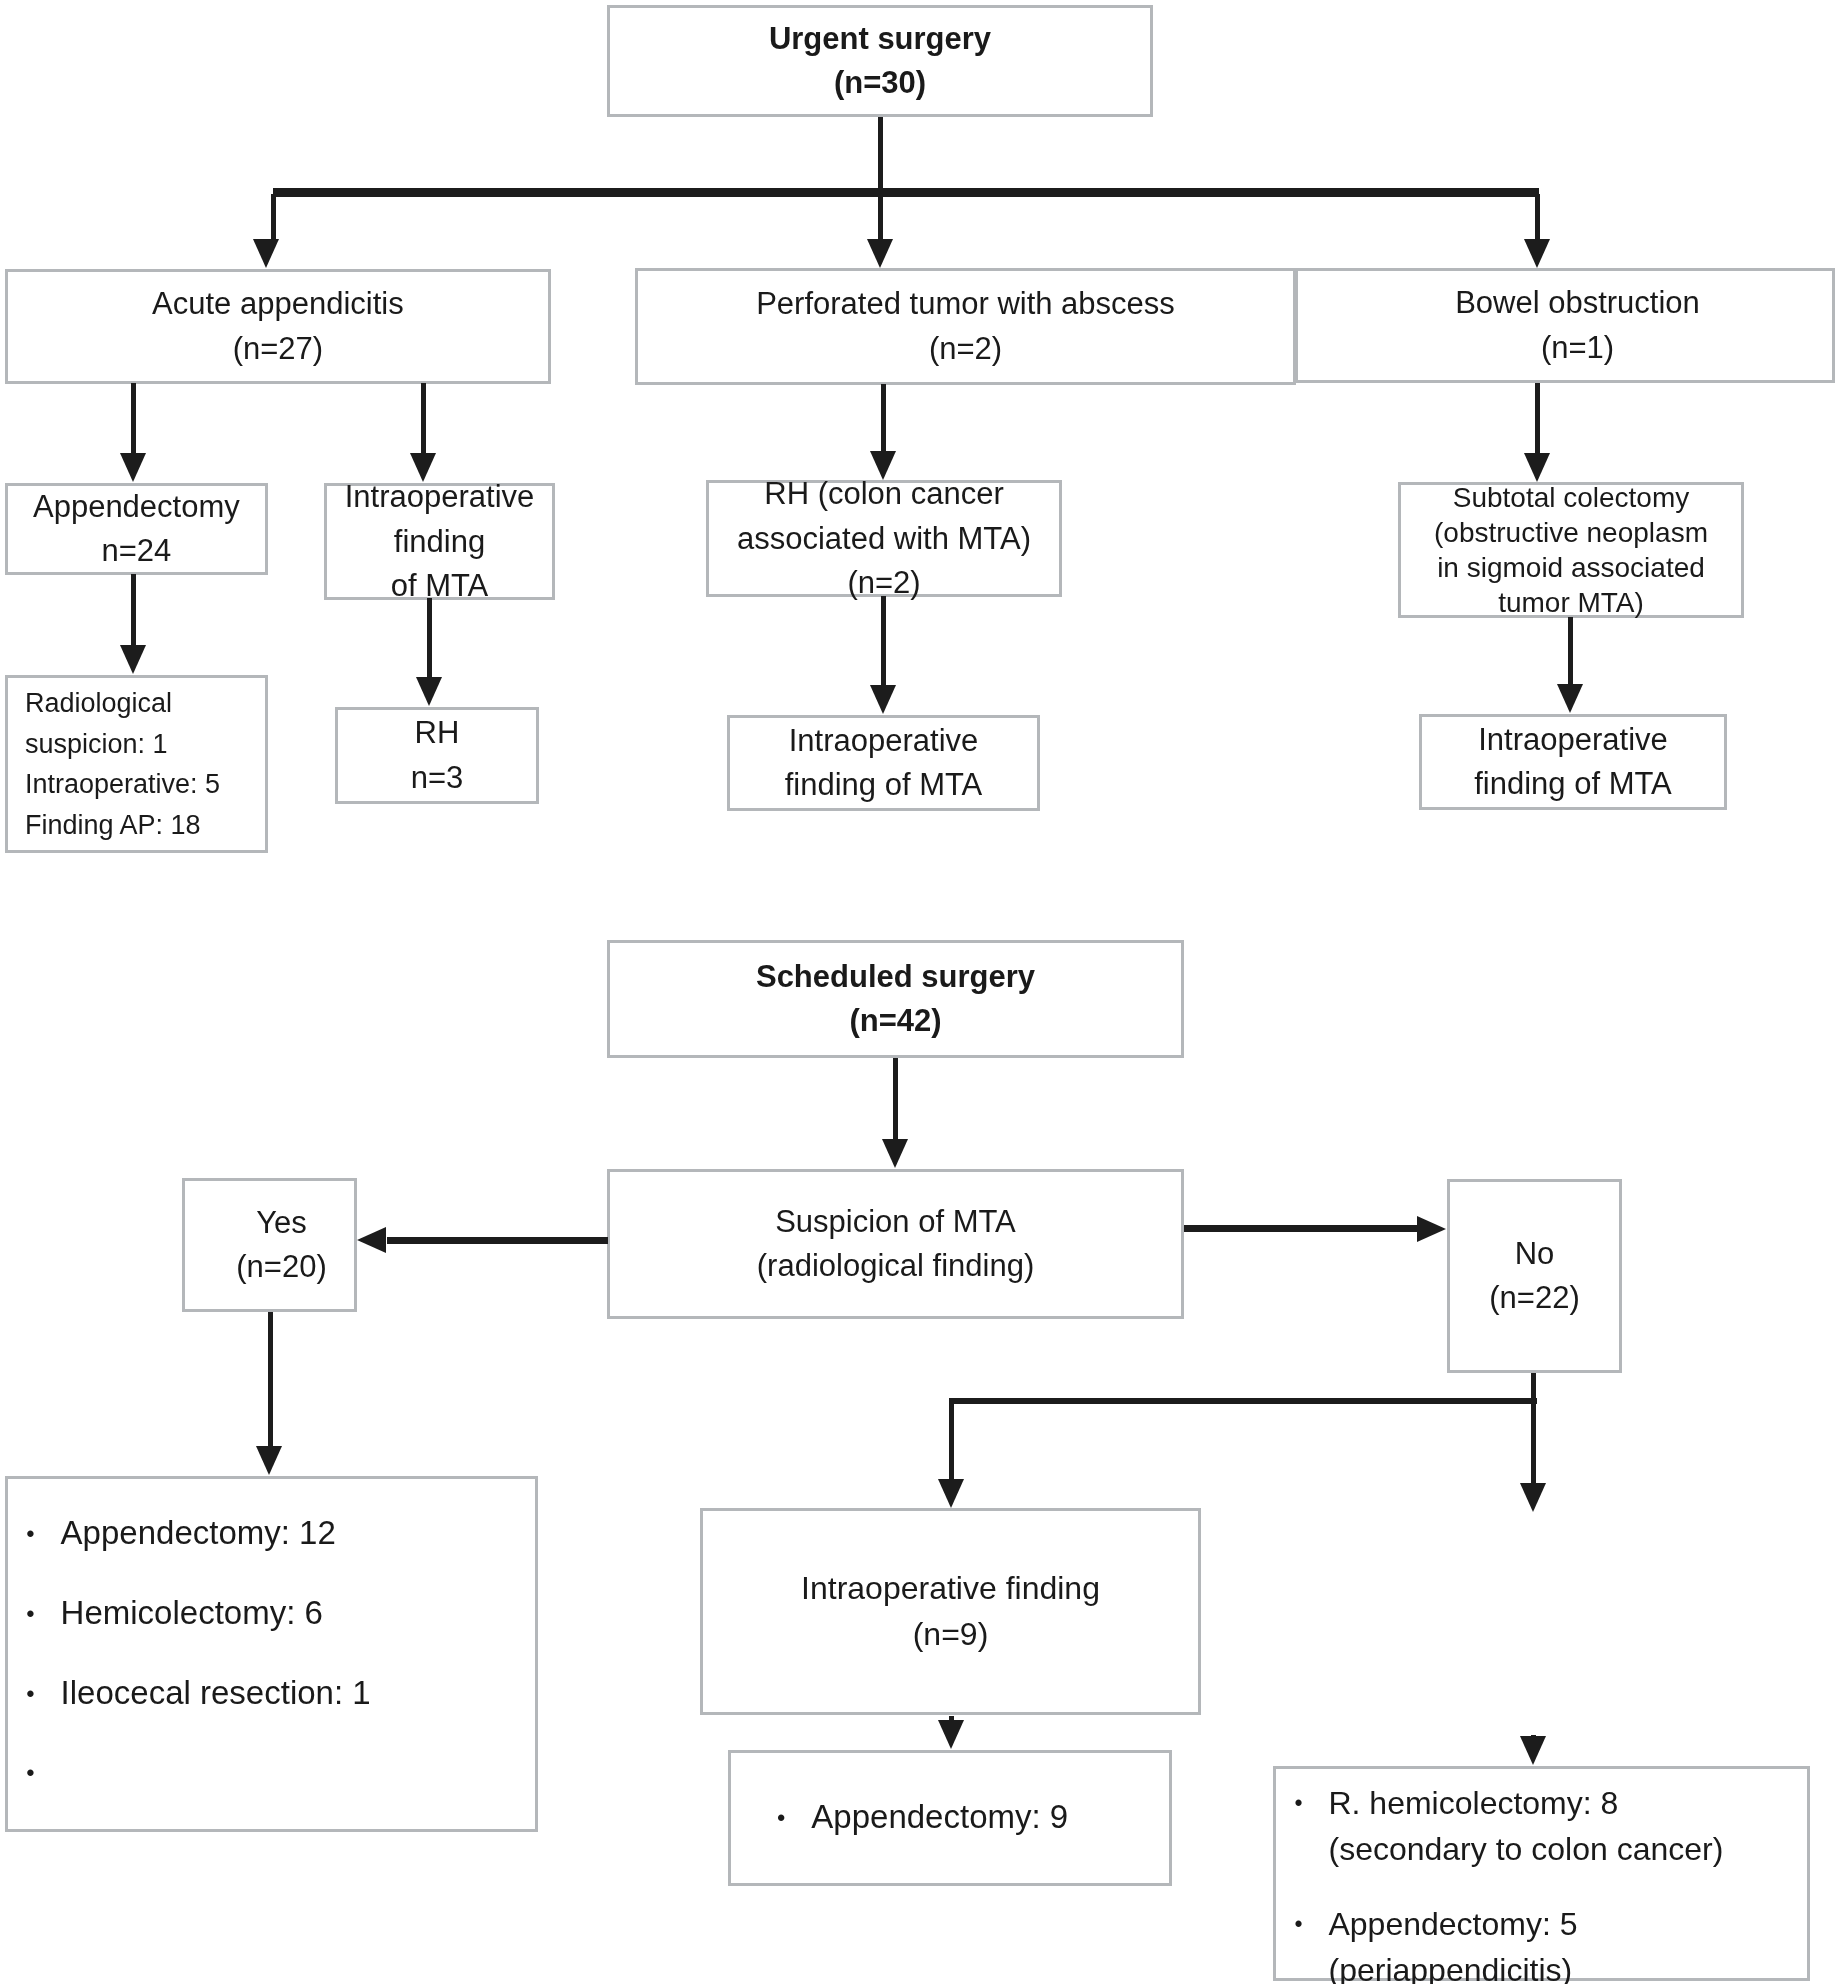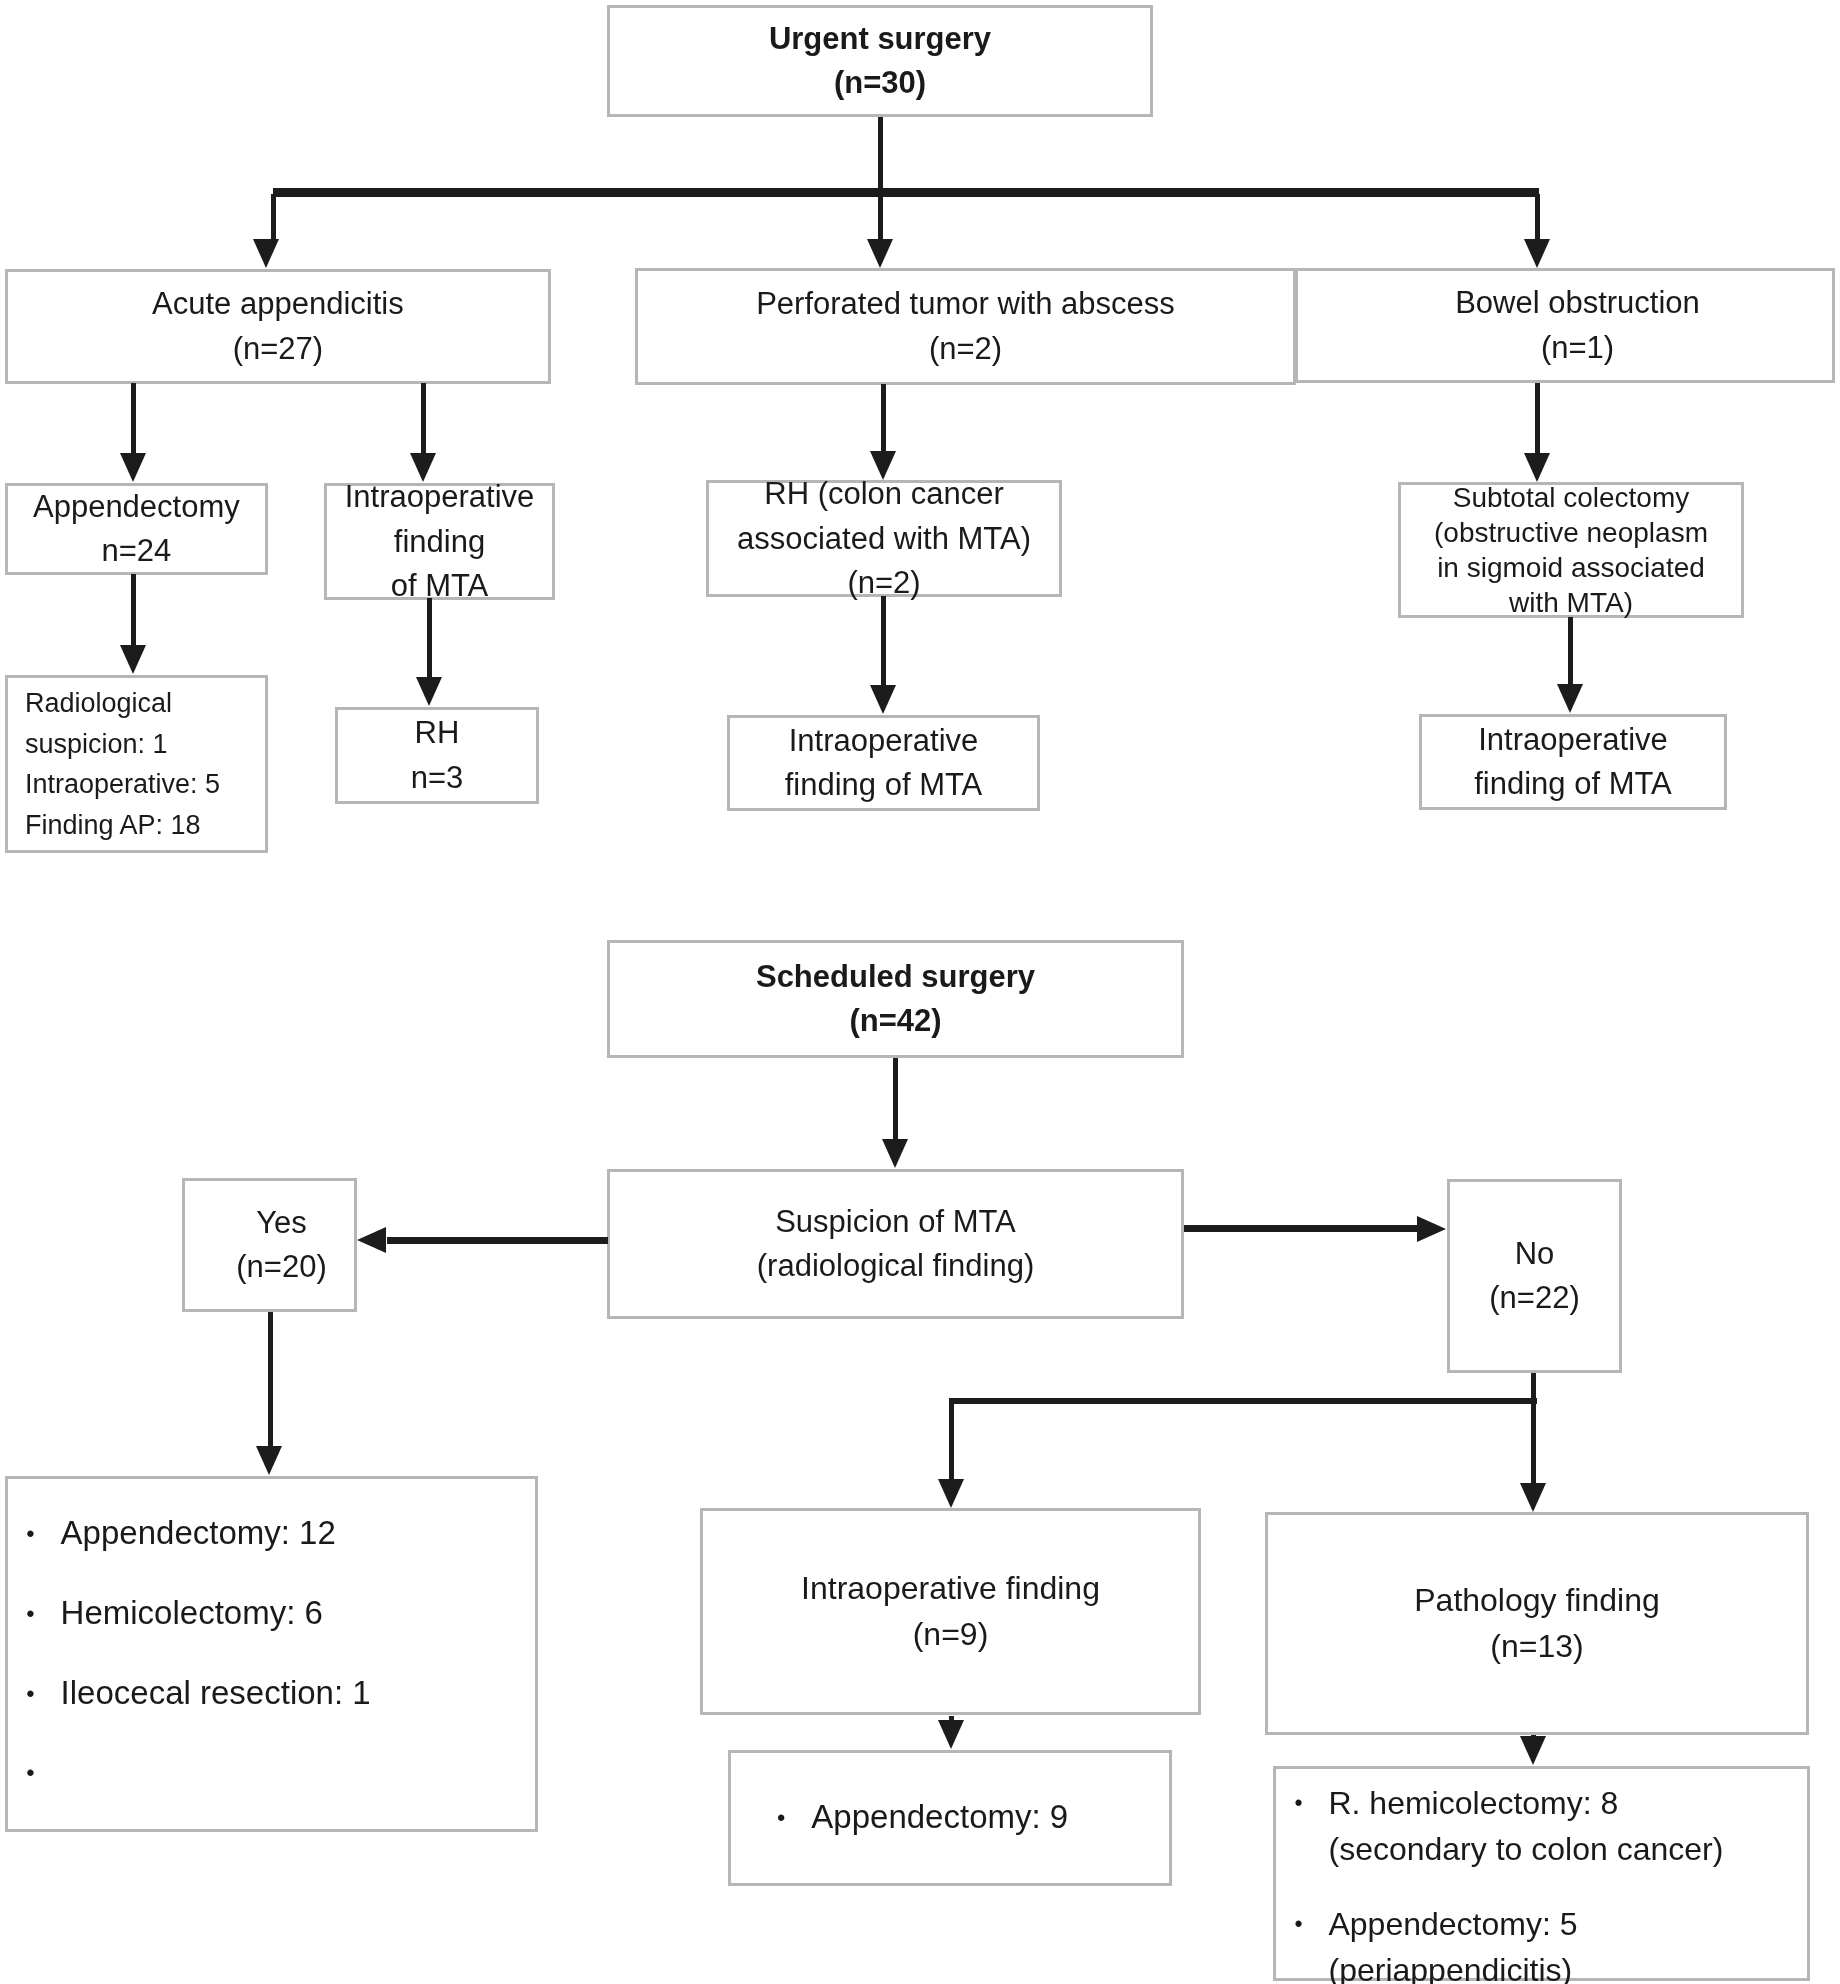--- a/index.html
+++ b/index.html
@@ -150,21 +150,21 @@
   <div class="box" style="left:706px; top:480px; width:356px; height:117px;">
     <div>RH (colon cancer</div>
     <div>associated with MTA)</div>
     <div>(n=2)</div>
   </div>
 
   <div class="box" style="left:1398px; top:482px; width:346px; height:136px; font-size:28px; line-height:1.25;">
     <div>Subtotal colectomy</div>
     <div>(obstructive neoplasm</div>
     <div>in sigmoid associated</div>
-    <div>with MTA)</div>
+    <div>tumor MTA)</div>
   </div>
 
   <div class="vline" style="left:131px; top:574px; height:74px;"></div>
   <div class="arrow-down" style="left:120px; top:645px;"></div>
 
   <div class="vline" style="left:427px; top:598px; height:81px;"></div>
   <div class="arrow-down" style="left:416px; top:677px;"></div>
 
   <div class="vline" style="left:881px; top:596px; height:91px;"></div>
   <div class="arrow-down" style="left:870px; top:685px;"></div>
@@ -249,24 +249,20 @@
     <div class="bullet-item">
       <span class="bullet-dot">•</span>
     </div>
   </div>
 
   <div class="box mid-size" style="left:700px; top:1508px; width:501px; height:207px;">
     <div>Intraoperative finding</div>
     <div>(n=9)</div>
   </div>
 
-  <div class="box mid-size" style="left:1265px; top:1512px; width:544px; height:223px;">
-    <div>Pathology finding</div>
-    <div>(n=13)</div>
-  </div>
 
   <div class="vline" style="left:949px; top:1716px; height:7.4px;"></div>
   <div class="arrow-down" style="left:938px; top:1720px;"></div>
 
   <div class="vline" style="left:1531px; top:1735px; height:3.7px;"></div>
   <div class="arrow-down" style="left:1520px; top:1736px;"></div>
 
   <div class="box list" style="left:728px; top:1750px; width:444px; height:136px; justify-content:center; padding:15.3px 18.4px 15.3px 46px;">
     <div class="bullet-item">
       <span class="bullet-dot">•</span>

